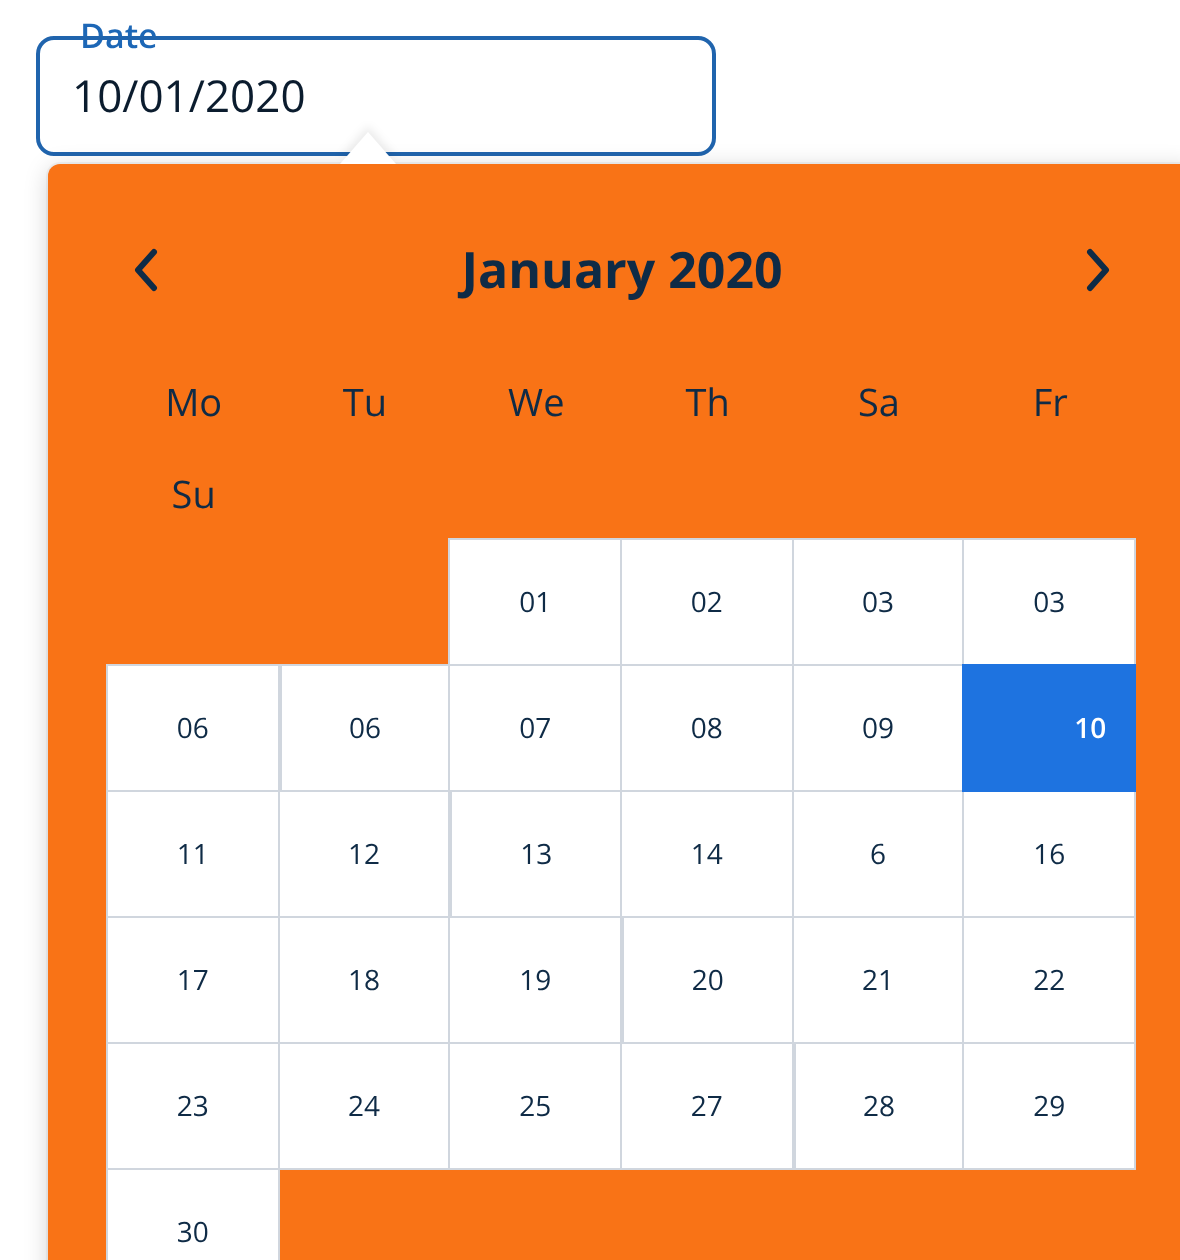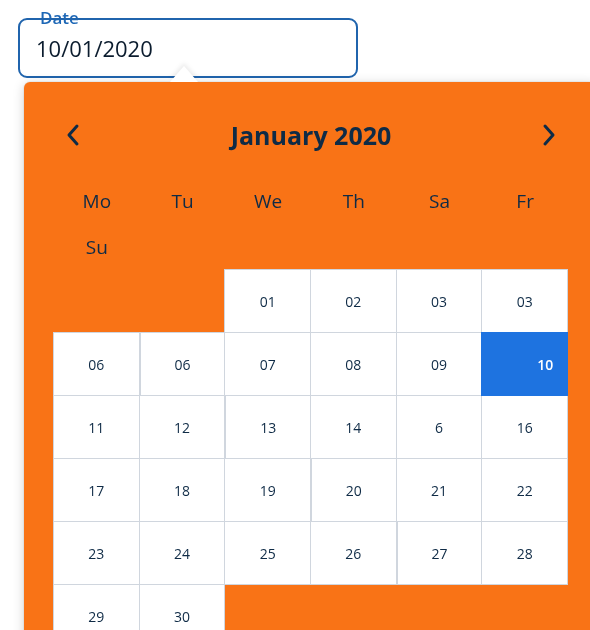--- a/index.html
+++ b/index.html
@@ -77,19 +77,18 @@
       <div class="cell">16</div>
       <div class="cell">17</div>
       <div class="cell">18</div>
       <div class="cell">19</div>
       <div class="cell">20</div>
       <div class="cell">21</div>
       <div class="cell">22</div>
       <div class="cell">23</div>
       <div class="cell">24</div>
       <div class="cell">25</div>
-      <div class="cell">26</div>
       <div class="cell">27</div>
       <div class="cell">28</div>
       <div class="cell">29</div>
       <div class="cell">30</div>
     </div>
 </div>
 
 </body></html>

